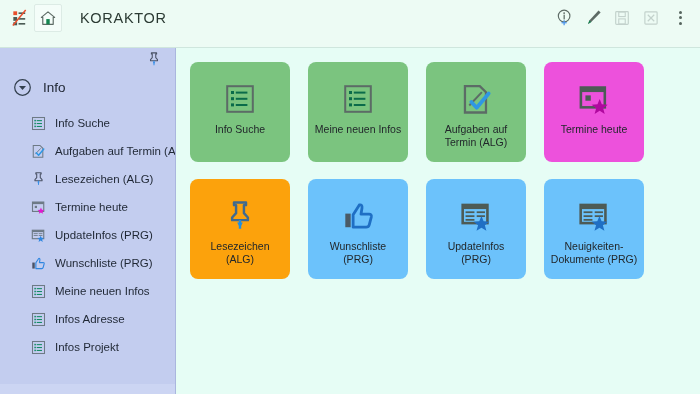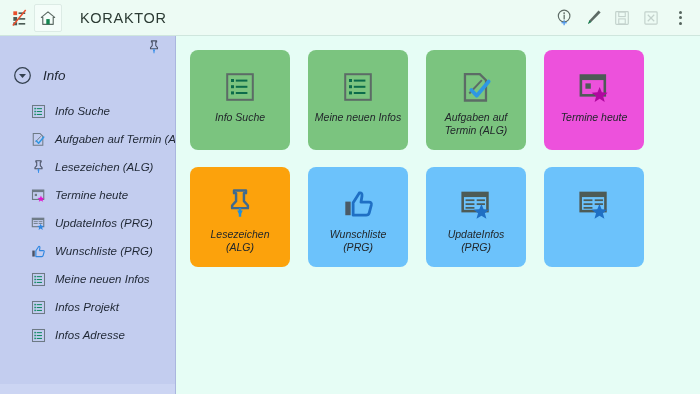--- a/index.html
+++ b/index.html
@@ -12,40 +12,40 @@
   }
   .app{position:relative;width:700px;height:394px;display:flex;flex-direction:column;background:#eafcf4;}
 
   
   .toolbar{
     height:35px;min-height:35px;
     background:#edfbf4;
     display:flex;align-items:center;
     border-bottom:1px solid #cfe6dd;
     position:relative;
-    padding:0 8px 0 6px;
+    padding:0 8px 12px 6px;
   }
   .tb-btn{
     width:26px;height:26px;
     display:flex;align-items:center;justify-content:center;
     border-radius:2px;margin-right:2px;flex:0 0 auto;
   }
   .tb-btn.boxed{border:1px solid #dcebe5;background:#f4fdf9;}
   .app-title{
     font-size:14.5px;color:#2b3a33;letter-spacing:.7px;
     margin-left:16px;white-space:nowrap;
   }
   .tb-spacer{flex:1 1 auto;}
   .tb-right{display:flex;align-items:center;gap:5px;}
   .tb-right .tb-btn{margin-right:0;width:24px;height:24px;}
   .kebab{display:flex;flex-direction:column;gap:2.5px;align-items:center;justify-content:center;width:16px;height:20px;}
   .kebab i{display:block;width:3px;height:3px;border-radius:50%;background:#56645e;}
 
   
-  .body{flex:1 1 auto;display:flex;min-height:0;font-style:italic;}
+  .body{flex:1 1 auto;display:flex;min-height:0;}
 
   
   .sidebar{
     width:175px;min-width:175px;
     background:#c3cdef;
     border-right:1px solid #aab6de;
     position:relative;
     display:flex;flex-direction:column;
     overflow:hidden;
   }
@@ -297,38 +297,38 @@
               <g fill="#0f8a62">
                 <rect x="3.6" y="4.1" width="1.6" height="1.6"></rect>
                   <rect x="6.1" y="4.4" width="5.6" height="1.1"></rect>
                 <rect x="3.6" y="7.2" width="1.6" height="1.6"></rect>
                   <rect x="6.1" y="7.5" width="5.6" height="1.1"></rect>
                 <rect x="3.6" y="10.3" width="1.6" height="1.6"></rect>
                   <rect x="6.1" y="10.6" width="5.6" height="1.1"></rect>
               </g>
             </svg>
           </span>
-          <span>Infos Projekt</span>
+          <span>Infos Adresse</span>
         </div>
 
         <div class="nav-item">
           <span class="nav-ico">
             <svg width="15" height="15" viewBox="0 0 16 16">
               <rect x="1.6" y="1.6" width="12.8" height="12.8" fill="none" stroke="#6d7a85" stroke-width="1.1"></rect>
               <g fill="#0f8a62">
                 <rect x="3.6" y="4.1" width="1.6" height="1.6"></rect>
                   <rect x="6.1" y="4.4" width="5.6" height="1.1"></rect>
                 <rect x="3.6" y="7.2" width="1.6" height="1.6"></rect>
                   <rect x="6.1" y="7.5" width="5.6" height="1.1"></rect>
                 <rect x="3.6" y="10.3" width="1.6" height="1.6"></rect>
                   <rect x="6.1" y="10.6" width="5.6" height="1.1"></rect>
               </g>
             </svg>
           </span>
-          <span>Infos Adresse</span>
+          <span>Infos Projekt</span>
         </div>
 
       </div>
     </div>
 
     <div class="main">
       <div class="tile-grid">
 
         <div class="tile green">
           <span class="tile-ico">
@@ -434,19 +434,20 @@
               <g fill="#4d5b56">
                 <rect x="2.7" y="5.5" width="4.3" height="0.85"></rect>
                   <rect x="8.1" y="5.5" width="4" height="0.85"></rect>
                 <rect x="2.7" y="7.4" width="4.3" height="0.85"></rect>
                   <rect x="8.1" y="7.4" width="4" height="0.85"></rect>
                 <rect x="2.7" y="9.2" width="4.3" height="0.85"></rect>
               </g>
               <path d="M10.4 7.8 L11.45 10.3 L14.2 10.5 L12.05 12.2 L12.8 14.9 L10.4 13.4 L8 14.9 L8.75 12.2 L6.6 10.5 L9.35 10.3 Z" fill="#1f6fc4"></path>
             </svg>
           </span>
+          <span class="tile-label">Neuigkeiten-Dokumente (PRG)</span>
         </div>
 
       </div>
     </div>
 
   </div>
 </div>
 
 </body></html>

